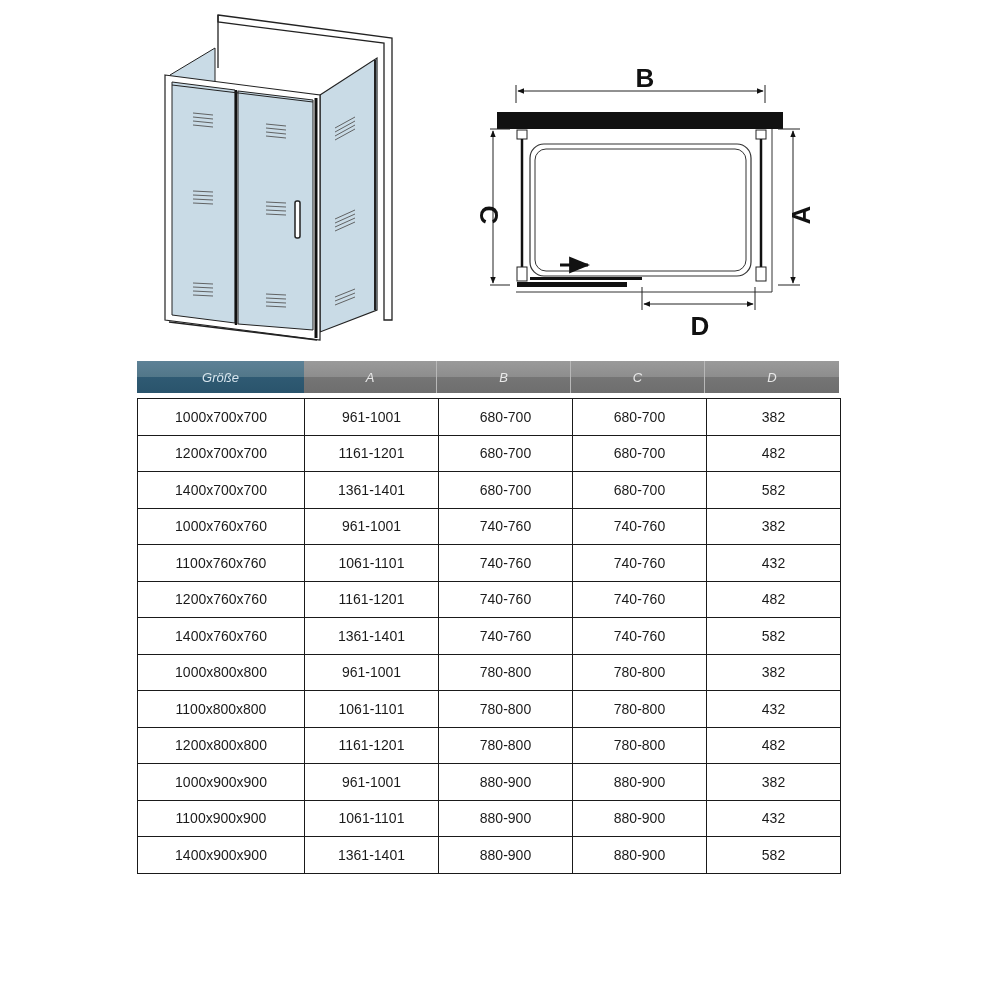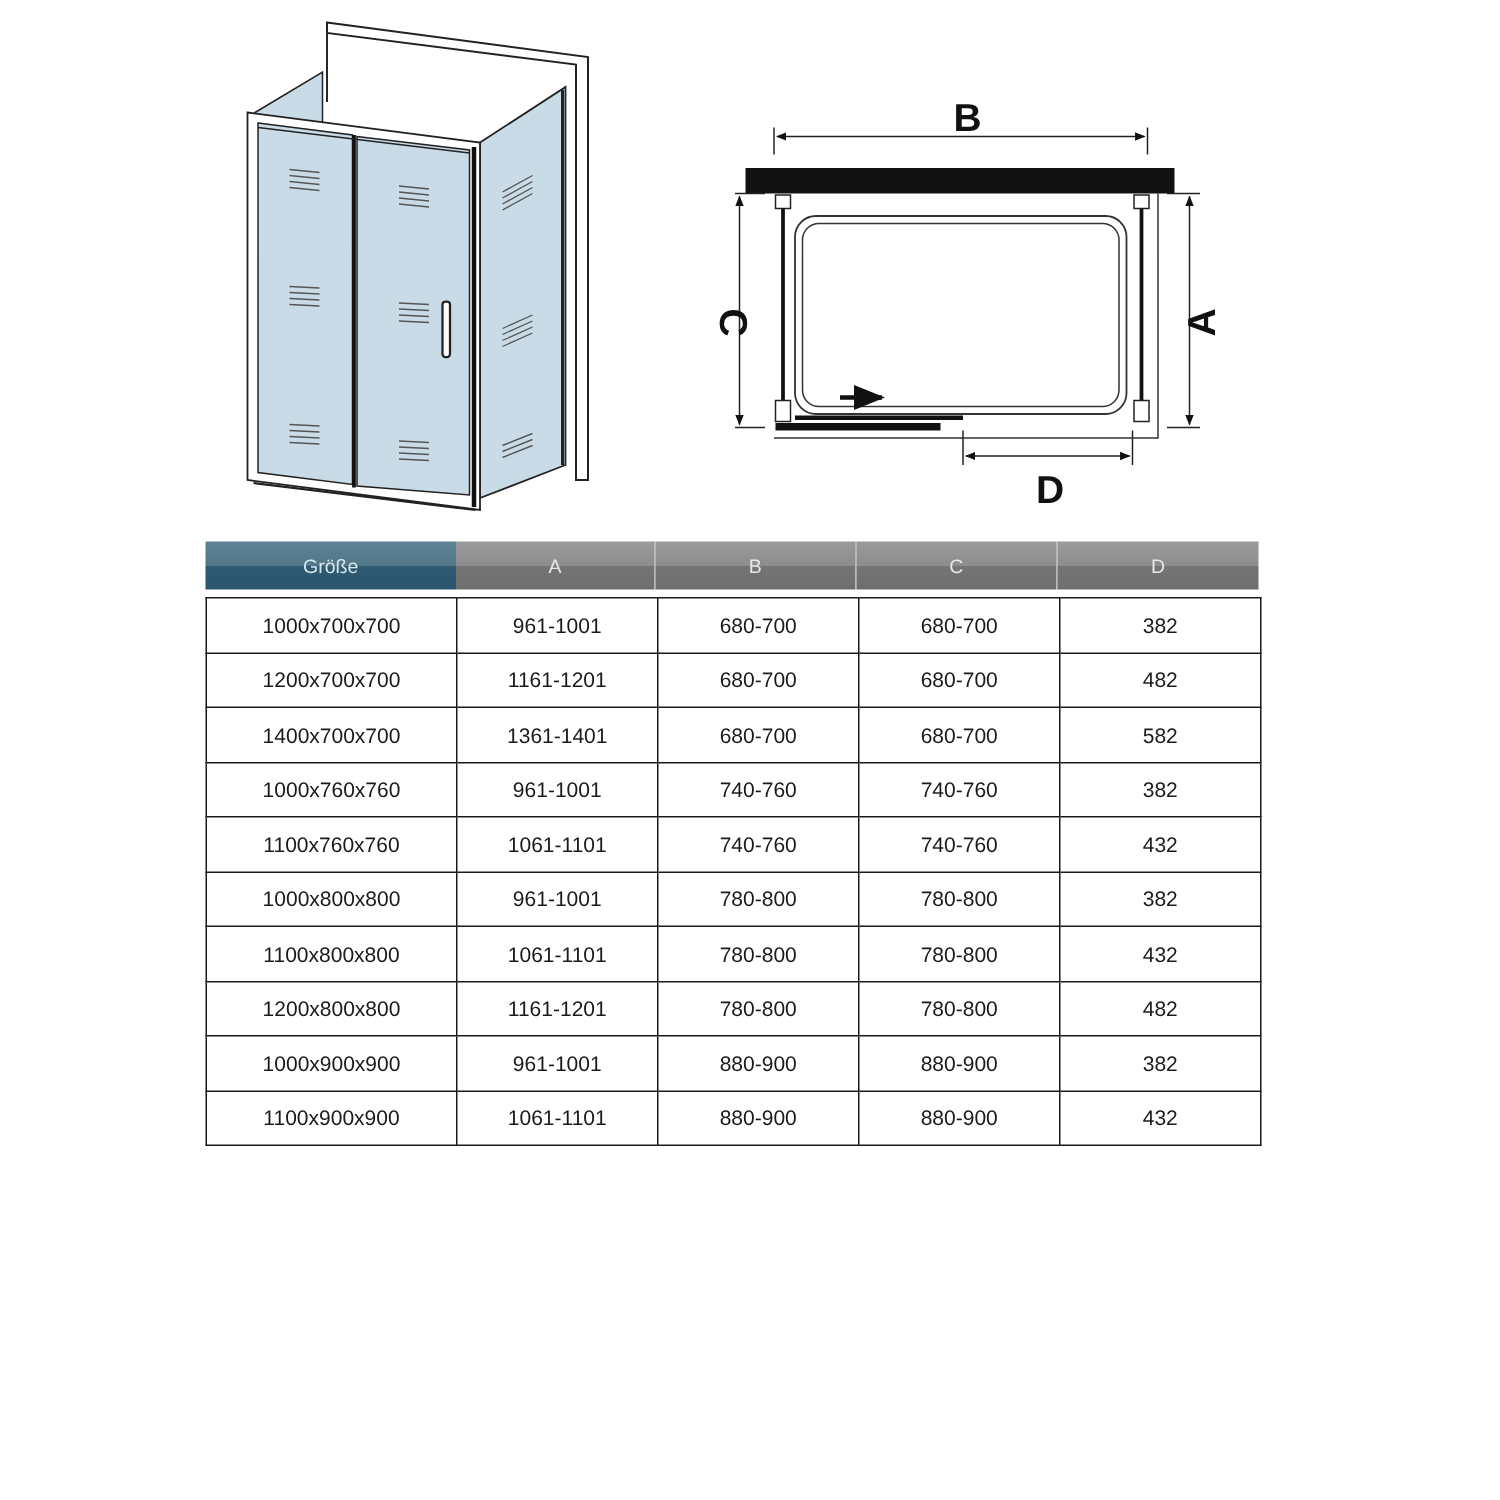--- a/index.html
+++ b/index.html
@@ -1,21 +1,21 @@
 <!DOCTYPE html>
 <html><head>
 <meta charset="utf-8">
 <style>
   html, body { margin: 0; padding: 0; background: #ffffff; }
   body { width: 1000px; height: 1000px; position: relative; overflow: hidden; font-family: "Liberation Sans", sans-serif; }
 
   .illustration { position: absolute; left: 155px; top: 10px; width: 240px; height: 340px; }
   .plan { position: absolute; left: 460px; top: 55px; width: 370px; height: 290px; }
 
-  .header-row { position: absolute; left: 137px; top: 361px; width: 702px; height: 32px; display: flex; }
+  .header-row { position: absolute; left: 137px; top: 361px; width: 702px; height: 32px; display: flex; font-style: italic; }
   .hcell {
     height: 32px; display: flex; align-items: center; justify-content: center;
     color: #e8e8e8; font-size: 13px; box-sizing: border-box;
     background: linear-gradient(#9a9a9a 0%, #8d8d8d 50%, #757575 51%, #6e6e6e 100%);
     border-right: 1px solid #b8b8b8;
   }
   .hcell.first {
     background: linear-gradient(#5d8196 0%, #527789 50%, #2f5a73 51%, #2a546c 100%);
     color: #d8e6ee; border-right: none;
   }
@@ -194,20 +194,34 @@
         <td>382</td>
       </tr>
       <tr>
         <td>1100x760x760</td>
         <td>1061-1101</td>
         <td>740-760</td>
         <td>740-760</td>
         <td>432</td>
       </tr>
       <tr>
+        <td>1200x760x760</td>
+        <td>1161-1201</td>
+        <td>740-760</td>
+        <td>740-760</td>
+        <td>482</td>
+      </tr>
+      <tr>
+        <td>1400x760x760</td>
+        <td>1361-1401</td>
+        <td>740-760</td>
+        <td>740-760</td>
+        <td>582</td>
+      </tr>
+      <tr>
         <td>1000x800x800</td>
         <td>961-1001</td>
         <td>780-800</td>
         <td>780-800</td>
         <td>382</td>
       </tr>
       <tr>
         <td>1100x800x800</td>
         <td>1061-1101</td>
         <td>780-800</td>
@@ -228,14 +242,21 @@
         <td>880-900</td>
         <td>382</td>
       </tr>
       <tr>
         <td>1100x900x900</td>
         <td>1061-1101</td>
         <td>880-900</td>
         <td>880-900</td>
         <td>432</td>
       </tr>
+      <tr>
+        <td>1400x900x900</td>
+        <td>1361-1401</td>
+        <td>880-900</td>
+        <td>880-900</td>
+        <td>582</td>
+      </tr>
     </tbody>
 </table>
 
 </body></html>

